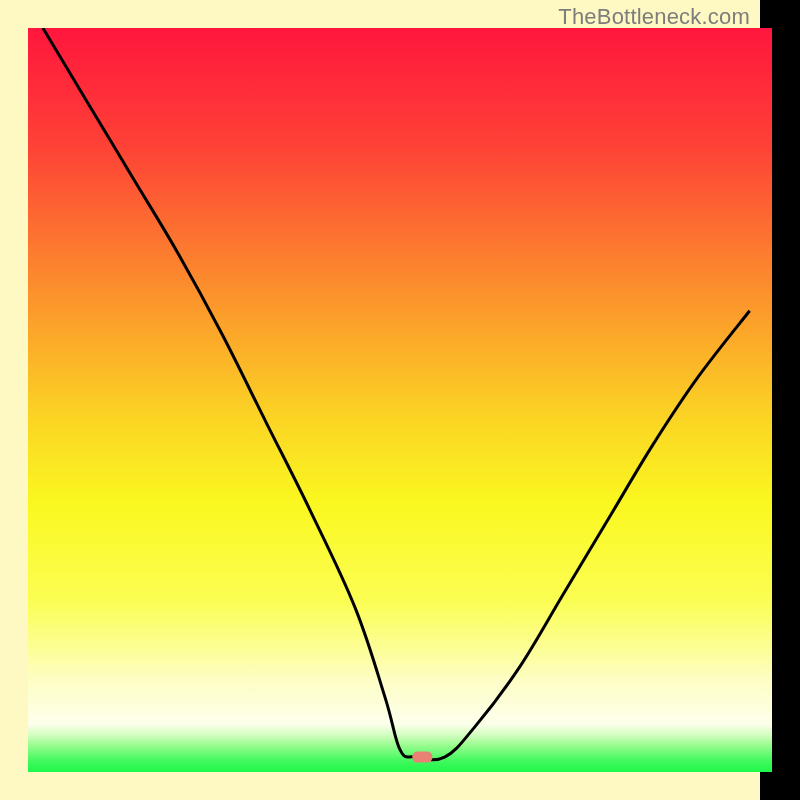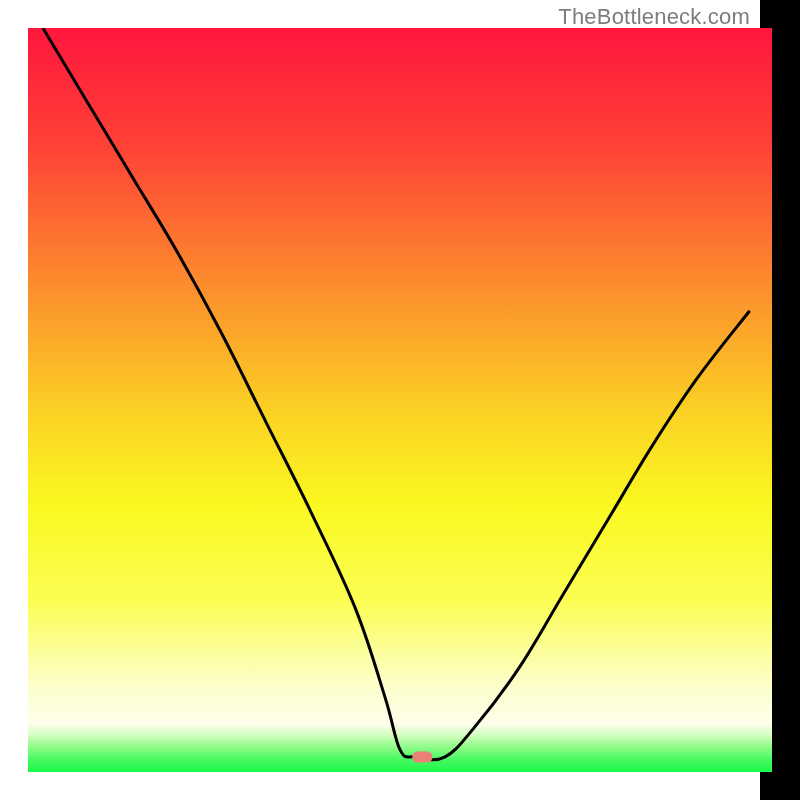--- a/index.html
+++ b/index.html
@@ -8,21 +8,21 @@
     width: 800px;
     height: 800px;
     background: #000;
     font-family: Arial, Helvetica, sans-serif;
     overflow: hidden;
   }
   .frame {
     position: relative;
     width: 760px;
     height: 800px;
-    background: #ffffff;
+    background: #fef9c3;
   }
   .watermark {
     position: absolute;
     top: 4px;
     right: 10px;
     color: #7d7d7d;
     font-size: 22px;
     font-weight: 500;
     letter-spacing: 0.2px;
     z-index: 20;

